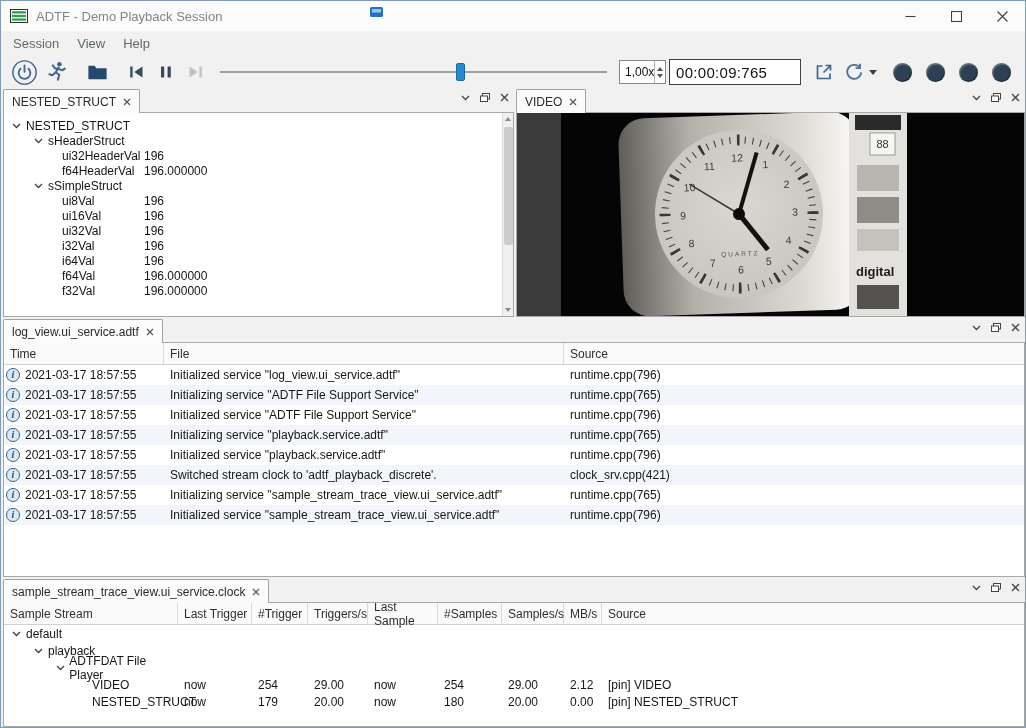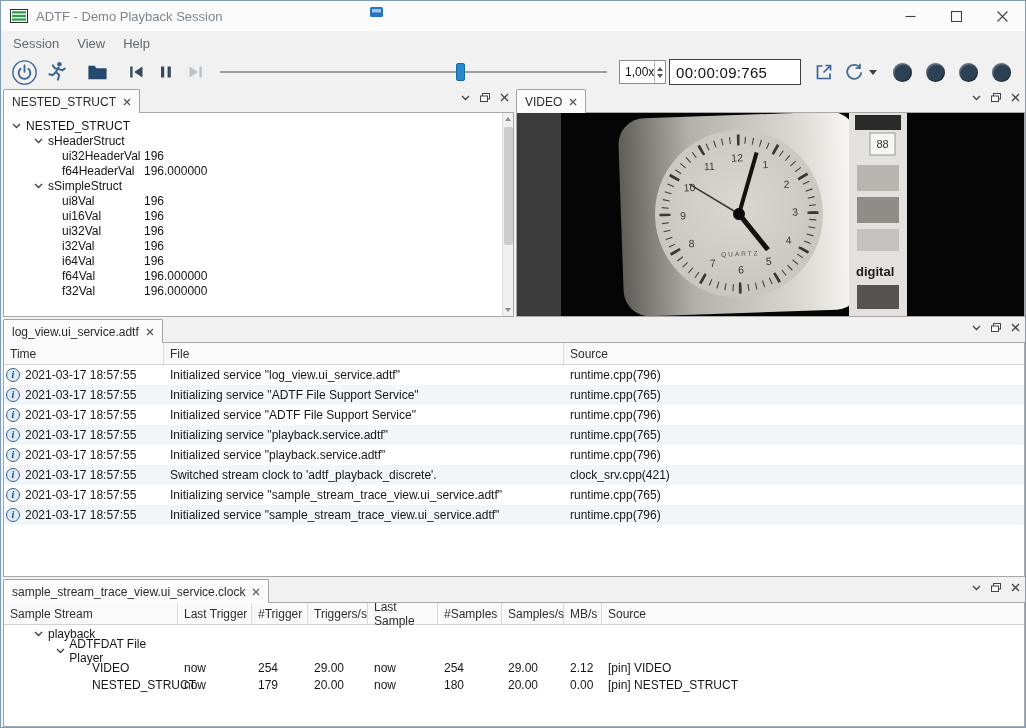--- a/index.html
+++ b/index.html
@@ -539,20 +539,38 @@
         <span class="hcell h-nt">#Trigger</span>
         <span class="hcell h-ts">Triggers/s</span>
         <span class="hcell h-ls">Last Sample</span>
         <span class="hcell h-ns">#Samples</span>
         <span class="hcell h-ss">Samples/s</span>
         <span class="hcell h-mb">MB/s</span>
         <span class="hcell h-src">Source</span>
       </div>
       <div>
         <div class="t-row">
+          <span class="c-stream tlvl0">
+              <span class="chev">
+                <svg width="9" height="6">
+                  <path d="M1,1 L4.5,4.5 L8,1" fill="none" stroke="#3f3f3f" stroke-width="1.3"></path>
+                </svg>
+              </span>
+              <span>default</span>
+            </span>
+          <span class="c-lt"></span>
+            <span class="c-nt"></span>
+            <span class="c-ts"></span>
+            <span class="c-ls"></span>
+            <span class="c-ns"></span>
+            <span class="c-ss"></span>
+            <span class="c-mb"></span>
+            <span class="c-src"></span>
+        </div>
+        <div class="t-row">
           <span class="c-stream tlvl1">
               <span class="chev">
                 <svg width="9" height="6">
                   <path d="M1,1 L4.5,4.5 L8,1" fill="none" stroke="#3f3f3f" stroke-width="1.3"></path>
                 </svg>
               </span>
               <span>playback</span>
             </span>
           <span class="c-lt"></span>
             <span class="c-nt"></span>

